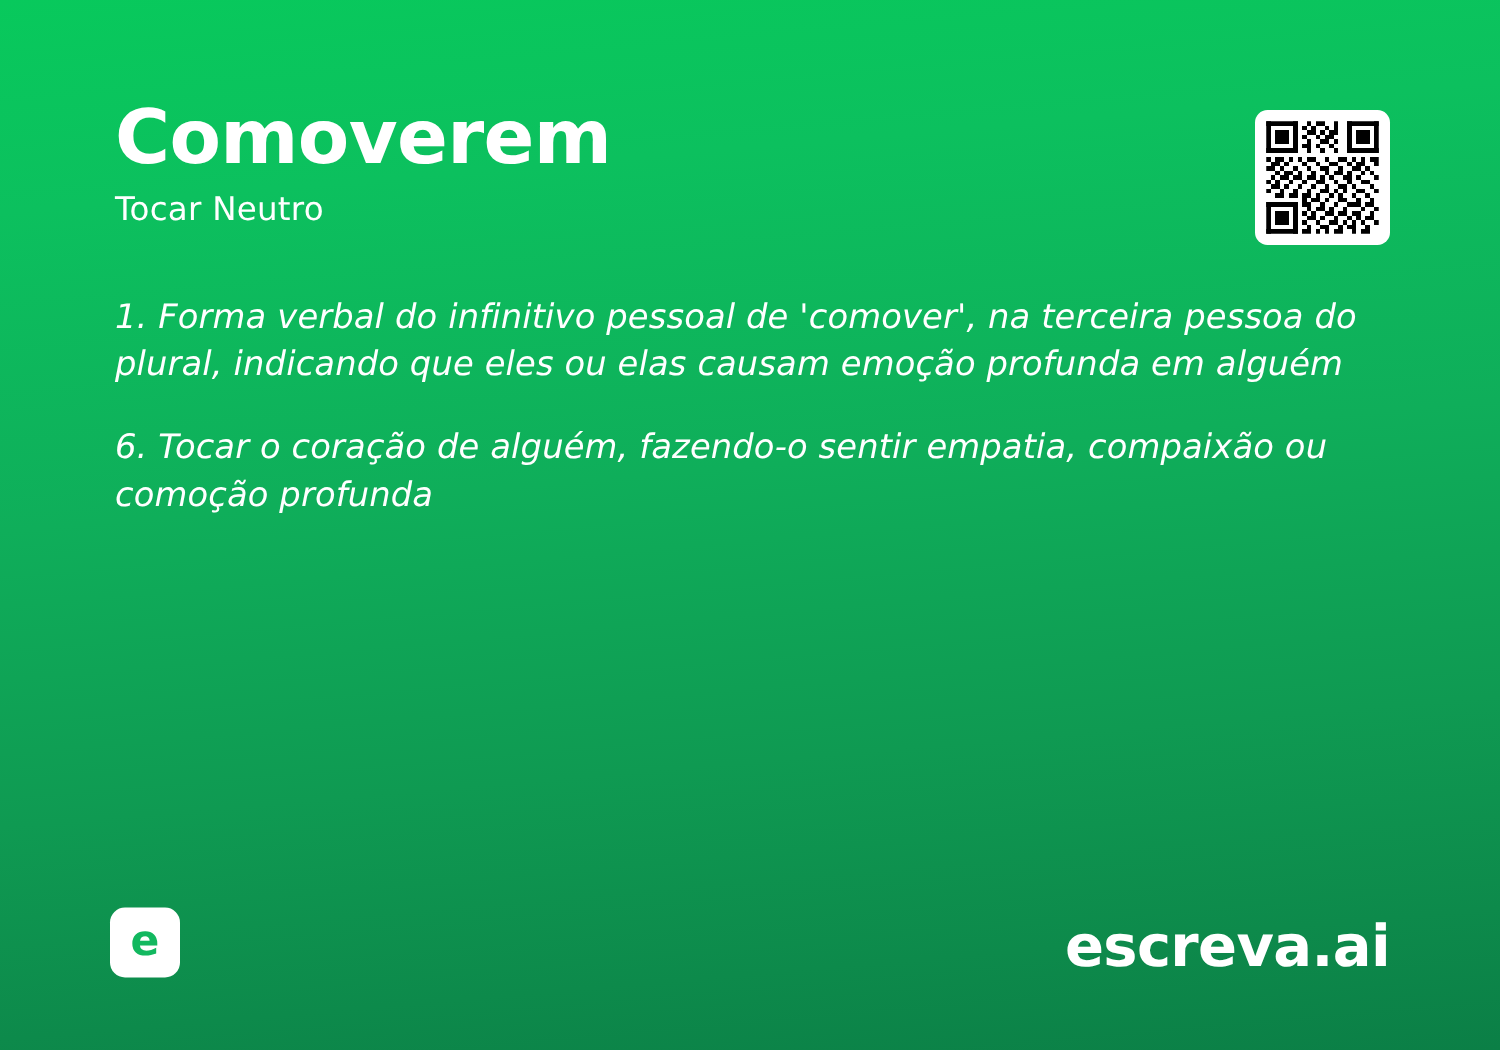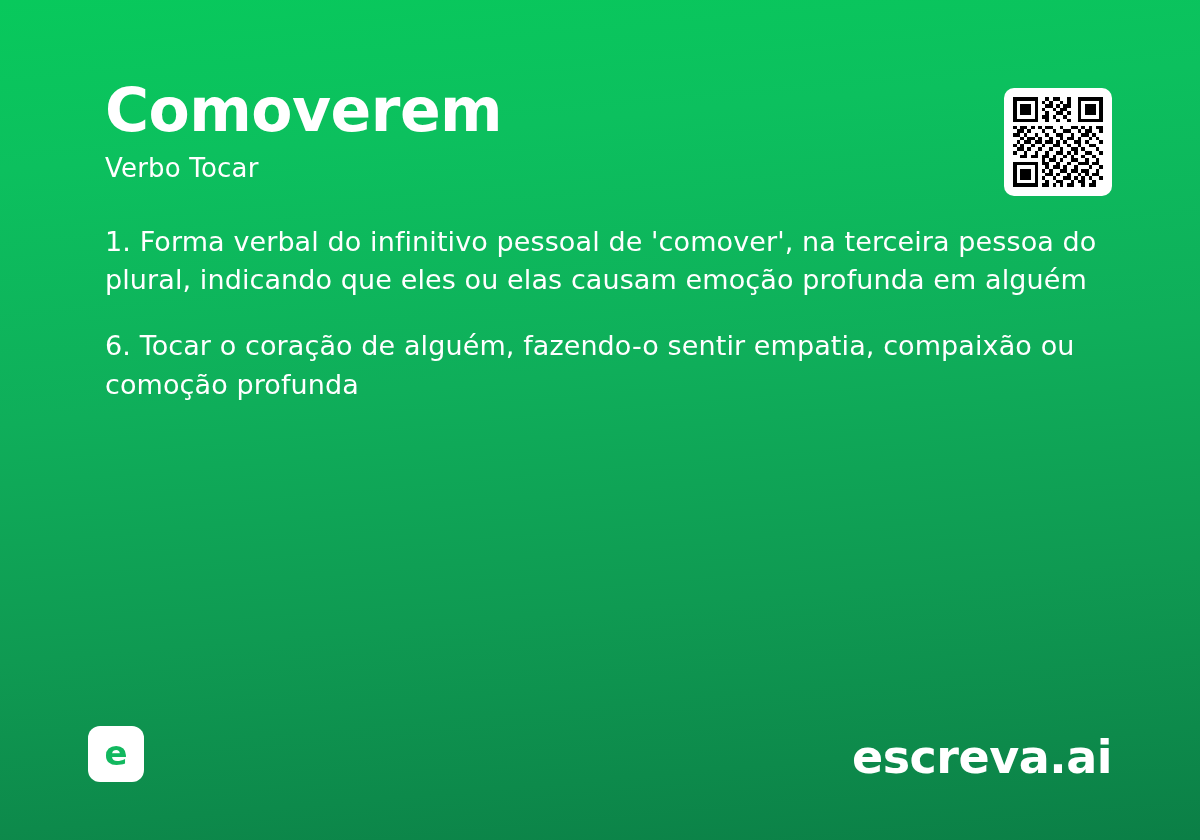--- a/index.html
+++ b/index.html
@@ -15,43 +15,44 @@
   .card {
     position: relative;
     width: 1200px;
     height: 840px;
     box-sizing: border-box;
     background: linear-gradient(175deg, #08c95c 0%, #0cc05e 18%, #0fae5a 45%, #0f9a52 70%, #0d8a4b 88%, #0b7f46 100%);
     overflow: hidden;
   }
   .content {
     position: absolute;
-    left: 105px;
+    left: 92px;
     top: 78px;
     right: 88px;
   }
   .word {
     font-family: "DejaVu Sans", sans-serif;
     font-weight: bold;
     font-size: 60px;
     line-height: 1.08;
     color: #ffffff;
     letter-spacing: -0.5px;
     margin: 0;
   }
   .pos {
     font-family: "DejaVu Sans", sans-serif;
     font-size: 26px;
     color: #ffffff;
     margin-top: 10px;
     letter-spacing: 0.2px;
   }
   .definitions {
-    margin-top: 40px;
+    margin-top: 52px;
     max-width: 1000px;
+    font-style: italic;
   }
   .definition {
     font-family: "DejaVu Sans", sans-serif;
     font-size: 27px;
     line-height: 1.42;
     color: #ffffff;
     margin-bottom: 28px;
     letter-spacing: 0.1px;
   }
   .qr {
@@ -101,21 +102,21 @@
     letter-spacing: -0.5px;
   }
 </style>
 </head>
 <body>
 
 <div class="card">
 
   <div class="content">
     <h1 class="word">Comoverem</h1>
-    <div class="pos">Verbo Tocar</div>
+    <div class="pos">Tocar Neutro</div>
 
     <div class="definitions">
       <div class="definition">1. Forma verbal do infinitivo pessoal de 'comover', na terceira pessoa do plural, indicando que eles ou elas causam emoção profunda em alguém</div>
       <div class="definition">6. Tocar o coração de alguém, fazendo-o sentir empatia, compaixão ou comoção profunda</div>
     </div>
   </div>
 
   <div class="qr">
     <svg viewBox="0 0 25 25" shape-rendering="crispEdges" aria-hidden="true">
       <rect width="25" height="25" fill="#ffffff"></rect>

